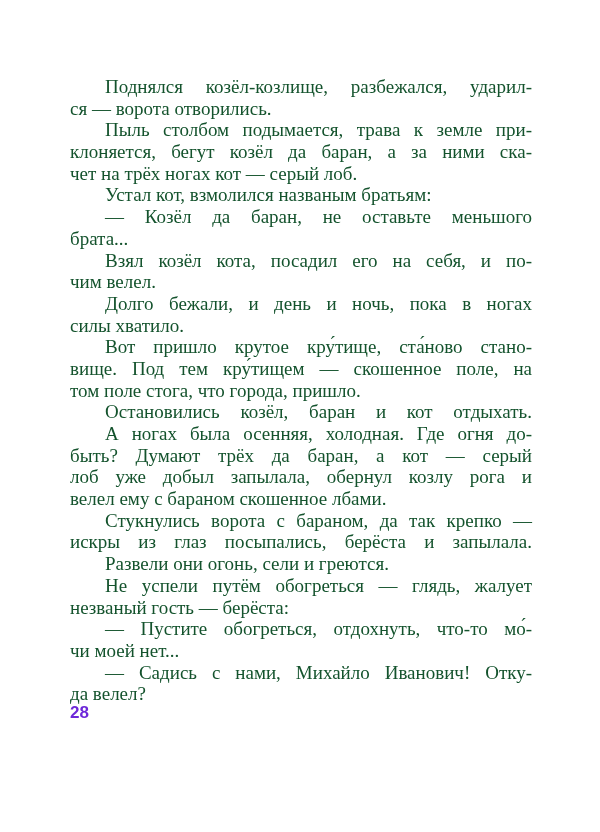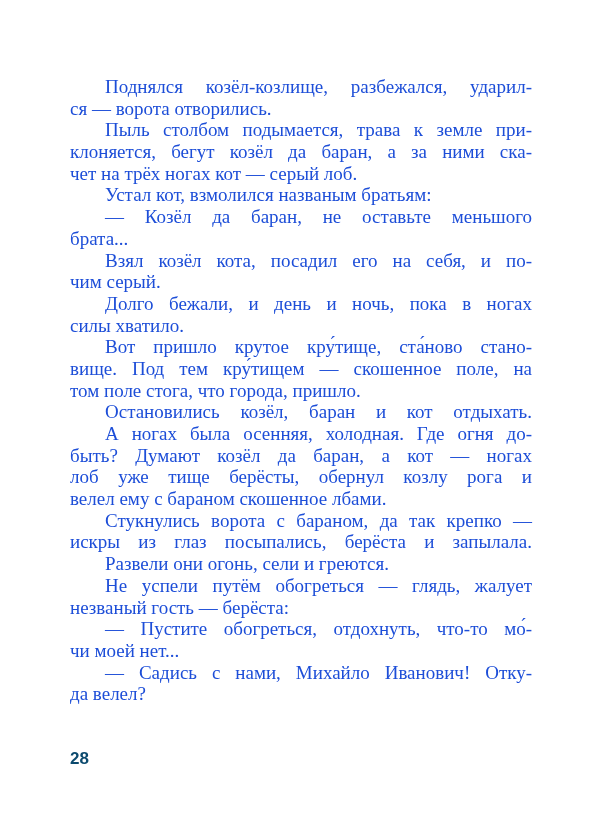--- a/index.html
+++ b/index.html
@@ -5,64 +5,64 @@
   html, body { margin: 0; padding: 0; background: #ffffff; }
   body { width: 600px; height: 832px; position: relative; overflow: hidden; }
   .page {
     position: absolute;
     left: 70px;
     top: 76px;
     width: 462px;
     font-family: "Liberation Serif", "DejaVu Serif", serif;
     font-size: 19px;
     line-height: 21.7px;
-    color: #1d4ed8;
+    color: #14532d;
   }
   .line {
     display: block;
     white-space: nowrap;
     height: 21.7px;
     text-align: justify;
     text-align-last: justify;
   }
   .line.last { text-align-last: left; }
   .line.indent { padding-left: 35px; }
   .page-number {
     position: absolute;
     left: 70px;
-    top: 749px;
+    top: 703px;
     font-family: "Liberation Sans", "DejaVu Sans", sans-serif;
     font-weight: bold;
     font-size: 17px;
-    color: #0c4a6e;
+    color: #6d28d9;
   }
 </style>
 </head>
 <body>
 
 <div class="page">
   <span class="line indent">Поднялся козёл-козлище, разбежался, ударил-</span>
   <span class="line last">ся — ворота отворились.</span>
   <span class="line indent">Пыль столбом подымается, трава к земле при-</span>
   <span class="line">клоняется, бегут козёл да баран, а за ними ска-</span>
   <span class="line last">чет на трёх ногах кот — серый лоб.</span>
   <span class="line indent last">Устал кот, взмолился названым братьям:</span>
   <span class="line indent">— Козёл да баран, не оставьте меньшого</span>
   <span class="line last">брата...</span>
   <span class="line indent">Взял козёл кота, посадил его на себя, и по-</span>
-  <span class="line last">чим серый.</span>
+  <span class="line last">чим велел.</span>
   <span class="line indent">Долго бежали, и день и ночь, пока в ногах</span>
   <span class="line last">силы хватило.</span>
   <span class="line indent">Вот пришло крутое кру́тище, ста́ново стано-</span>
   <span class="line">вище. Под тем кру́тищем — скошенное поле, на</span>
   <span class="line last">том поле стога, что города, пришло.</span>
   <span class="line indent">Остановились козёл, баран и кот отдыхать.</span>
   <span class="line indent">А ногах была осенняя, холодная. Где огня до-</span>
-  <span class="line">быть? Думают козёл да баран, а кот — ногах</span>
-  <span class="line">лоб уже тище берёсты, обернул козлу рога и</span>
+  <span class="line">быть? Думают трёх да баран, а кот — серый</span>
+  <span class="line">лоб уже добыл запылала, обернул козлу рога и</span>
   <span class="line last">велел ему с бараном скошенное лбами.</span>
   <span class="line indent">Стукнулись ворота с бараном, да так крепко —</span>
   <span class="line">искры из глаз посыпались, берёста и запылала.</span>
   <span class="line indent last">Развели они огонь, сели и греются.</span>
   <span class="line indent">Не успели путём обогреться — глядь, жалует</span>
   <span class="line last">незваный гость — берёста:</span>
   <span class="line indent">— Пустите обогреться, отдохнуть, что-то мо́-</span>
   <span class="line last">чи моей нет...</span>
   <span class="line indent">— Садись с нами, Михайло Иванович! Отку-</span>
   <span class="line last">да велел?</span>

